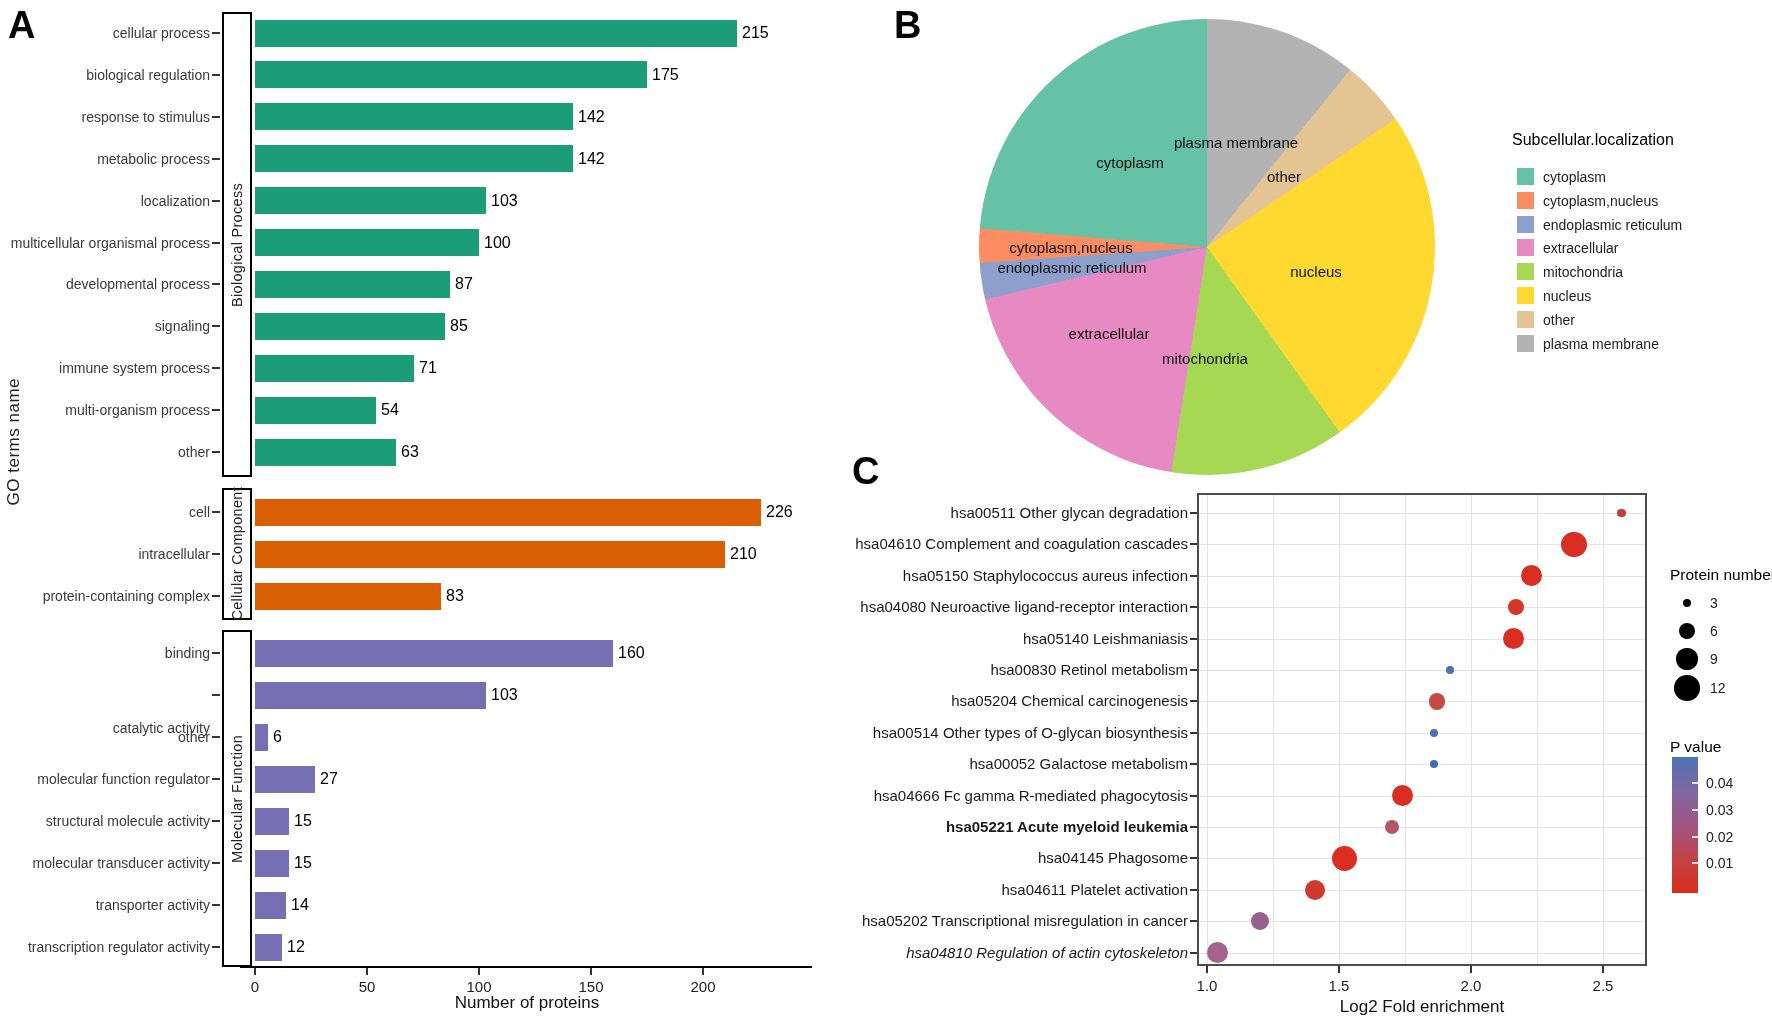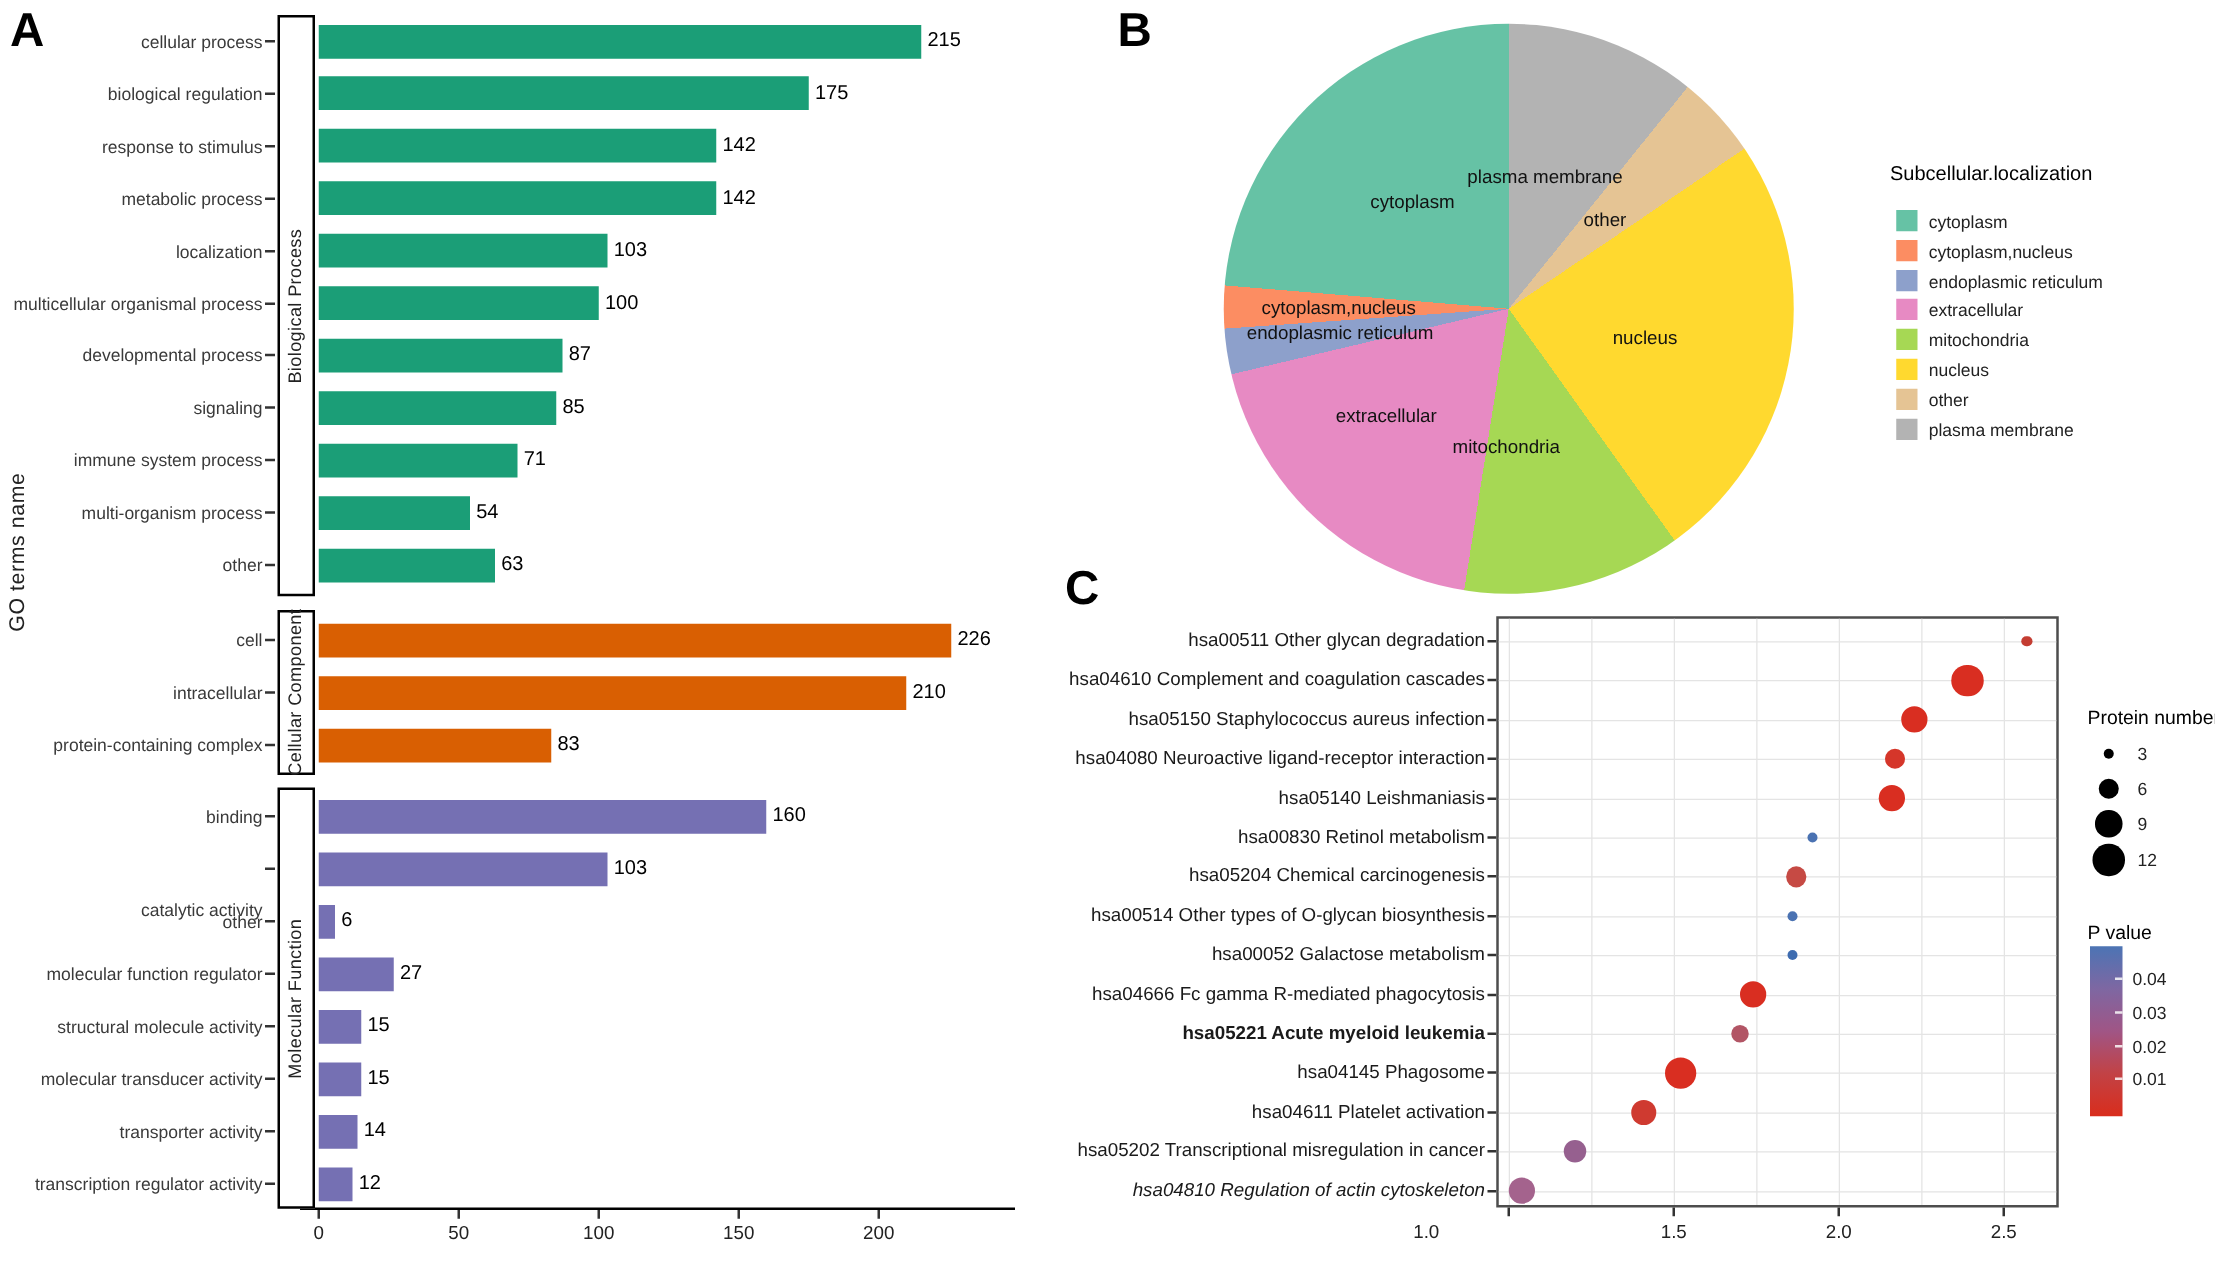--- a/index.html
+++ b/index.html
@@ -154,20 +154,21 @@
       <div class="axis-ticklab" style="left: 233px; top: 978px;">0</div>
       <div style="position: absolute; left: 366px; top: 968px; width: 2px; height: 7px; background: rgb(51, 51, 51);"></div>
       <div class="axis-ticklab" style="left: 345px; top: 978px;">50</div>
       <div style="position: absolute; left: 478px; top: 968px; width: 2px; height: 7px; background: rgb(51, 51, 51);"></div>
       <div class="axis-ticklab" style="left: 457px; top: 978px;">100</div>
       <div style="position: absolute; left: 590px; top: 968px; width: 2px; height: 7px; background: rgb(51, 51, 51);"></div>
       <div class="axis-ticklab" style="left: 569px; top: 978px;">150</div>
       <div style="position: absolute; left: 702px; top: 968px; width: 2px; height: 7px; background: rgb(51, 51, 51);"></div>
       <div class="axis-ticklab" style="left: 681px; top: 978px;">200</div>
     </div>
+  <div class="axis-title" style="left:297px;top:993px;width:460px;">Number of proteins</div>
 
   <div class="panel-letter" style="left:894px;top:6px;">B</div>
   <div class="pie" id="pie" style="background: conic-gradient(rgb(179, 179, 179) 0deg, rgb(179, 179, 179) 38.9deg, rgb(229, 196, 148) 38.9deg, rgb(229, 196, 148) 55.8deg, rgb(255, 217, 47) 55.8deg, rgb(255, 217, 47) 144.4deg, rgb(166, 216, 84) 144.4deg, rgb(166, 216, 84) 189deg, rgb(231, 138, 195) 189deg, rgb(231, 138, 195) 256.7deg, rgb(141, 160, 203) 256.7deg, rgb(141, 160, 203) 266deg, rgb(252, 141, 98) 266deg, rgb(252, 141, 98) 274.7deg, rgb(102, 194, 165) 274.7deg, rgb(102, 194, 165) 360deg);"></div>
   <div id="pie-labels">
       <div class="pie-label" style="left: 1236px; top: 142px;">plasma membrane</div>
       <div class="pie-label" style="left: 1284px; top: 176px;">other</div>
       <div class="pie-label" style="left: 1316px; top: 271px;">nucleus</div>
       <div class="pie-label" style="left: 1205px; top: 358px;">mitochondria</div>
       <div class="pie-label" style="left: 1109px; top: 333px;">extracellular</div>
       <div class="pie-label" style="left: 1072px; top: 267px;">endoplasmic reticulum</div>
@@ -277,28 +278,29 @@
       <div class="c-tick" style="left: 1190px; top: 857.4px;"></div>
       <div class="c-rowlabel" style="right: 584px; top: 879.8px;">hsa04611 Platelet activation</div>
       <div class="c-tick" style="left: 1190px; top: 888.8px;"></div>
       <div class="c-rowlabel" style="right: 584px; top: 911.2px;">hsa05202 Transcriptional misregulation in cancer</div>
       <div class="c-tick" style="left: 1190px; top: 920.2px;"></div>
       <div class="c-rowlabel" style="right: 584px; top: 942.6px; font-style: italic;">hsa04810 Regulation of actin cytoskeleton</div>
       <div class="c-tick" style="left: 1190px; top: 951.6px;"></div>
     </div>
   <div id="c-xaxis">
       <div class="c-xtickmark" style="left: 1206px;"></div>
-      <div class="axis-ticklab" style="left: 1119px; top: 977px;">1.0</div>
+      <div class="axis-ticklab" style="left: 1185px; top: 977px;">1.0</div>
       <div class="c-xtickmark" style="left: 1338px;"></div>
       <div class="axis-ticklab" style="left: 1317px; top: 977px;">1.5</div>
       <div class="c-xtickmark" style="left: 1470px;"></div>
       <div class="axis-ticklab" style="left: 1449px; top: 977px;">2.0</div>
       <div class="c-xtickmark" style="left: 1602px;"></div>
       <div class="axis-ticklab" style="left: 1581px; top: 977px;">2.5</div>
     </div>
+  <div class="axis-title" style="left:1192px;top:997px;width:460px;">Log2 Fold enrichment</div>
   <div class="leg-title" style="left:1670px;top:566px;">Protein number</div>
   <div id="c-size-legend">
       <div class="leg-circle" style="left: 1682.7px; top: 598.703px; width: 8.59348px; height: 8.59348px;"></div>
       <div class="leg-num" style="left: 1710px; top: 595px;">3</div>
       <div class="leg-circle" style="left: 1678.87px; top: 622.869px; width: 16.262px; height: 16.262px;"></div>
       <div class="leg-num" style="left: 1710px; top: 623px;">6</div>
       <div class="leg-circle" style="left: 1676.33px; top: 648.334px; width: 21.332px; height: 21.332px;"></div>
       <div class="leg-num" style="left: 1710px; top: 651px;">9</div>
       <div class="leg-circle" style="left: 1674.3px; top: 675.295px; width: 25.4098px; height: 25.4098px;"></div>
       <div class="leg-num" style="left: 1710px; top: 680px;">12</div>

